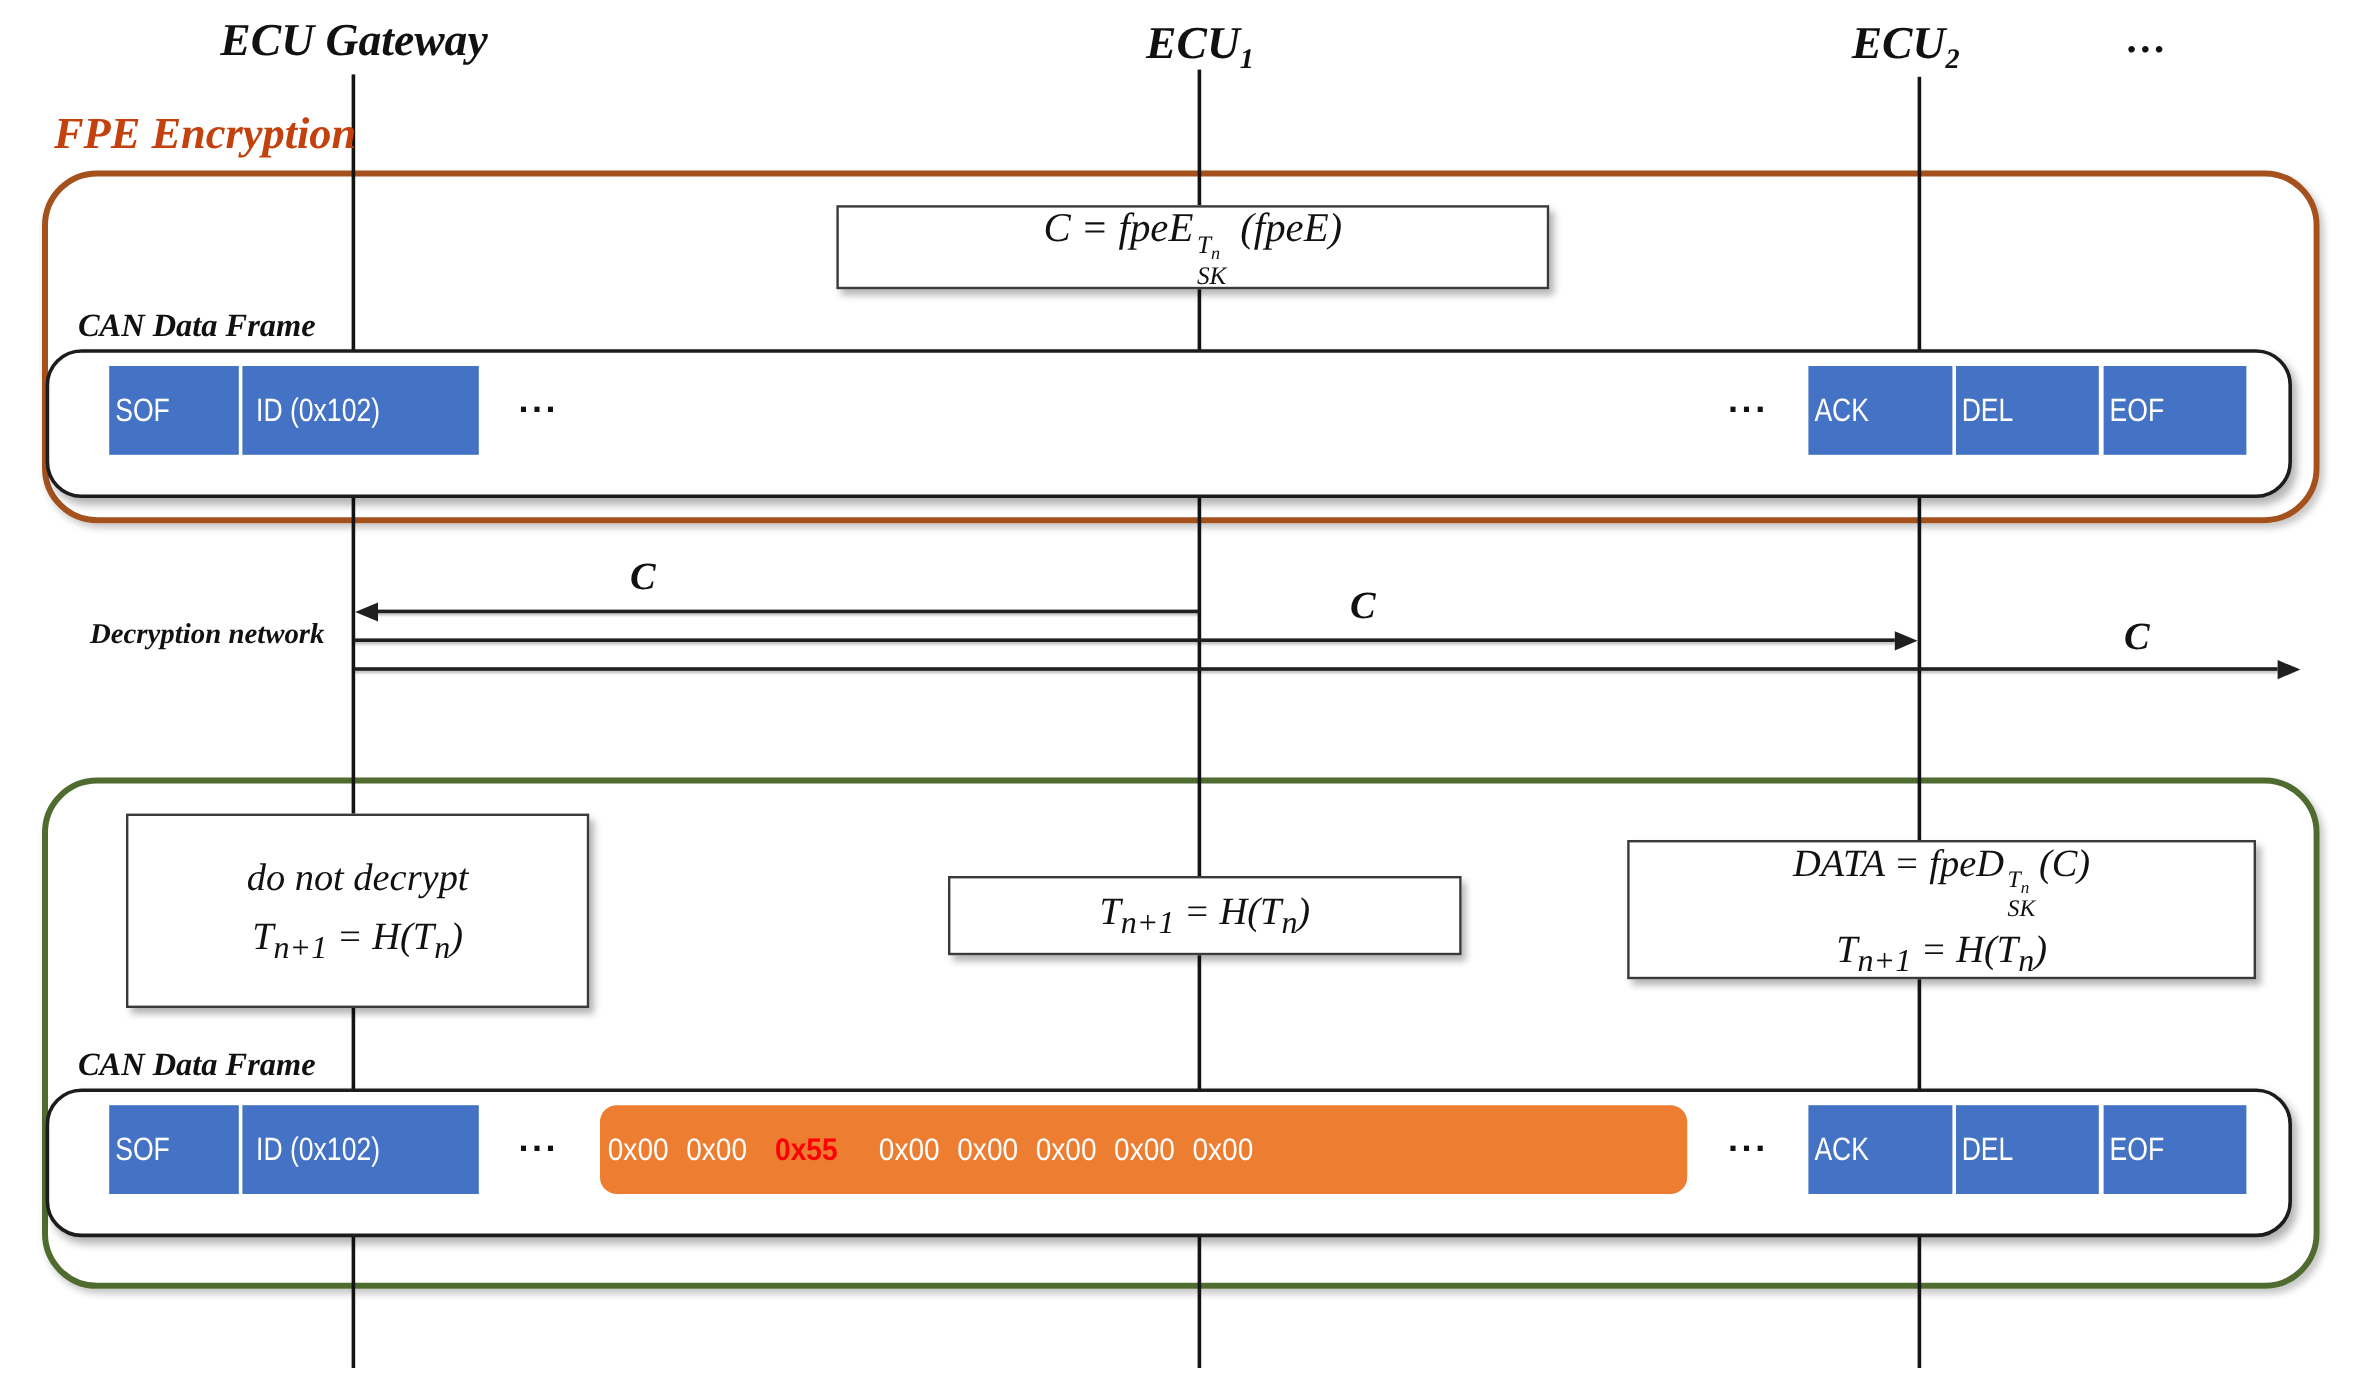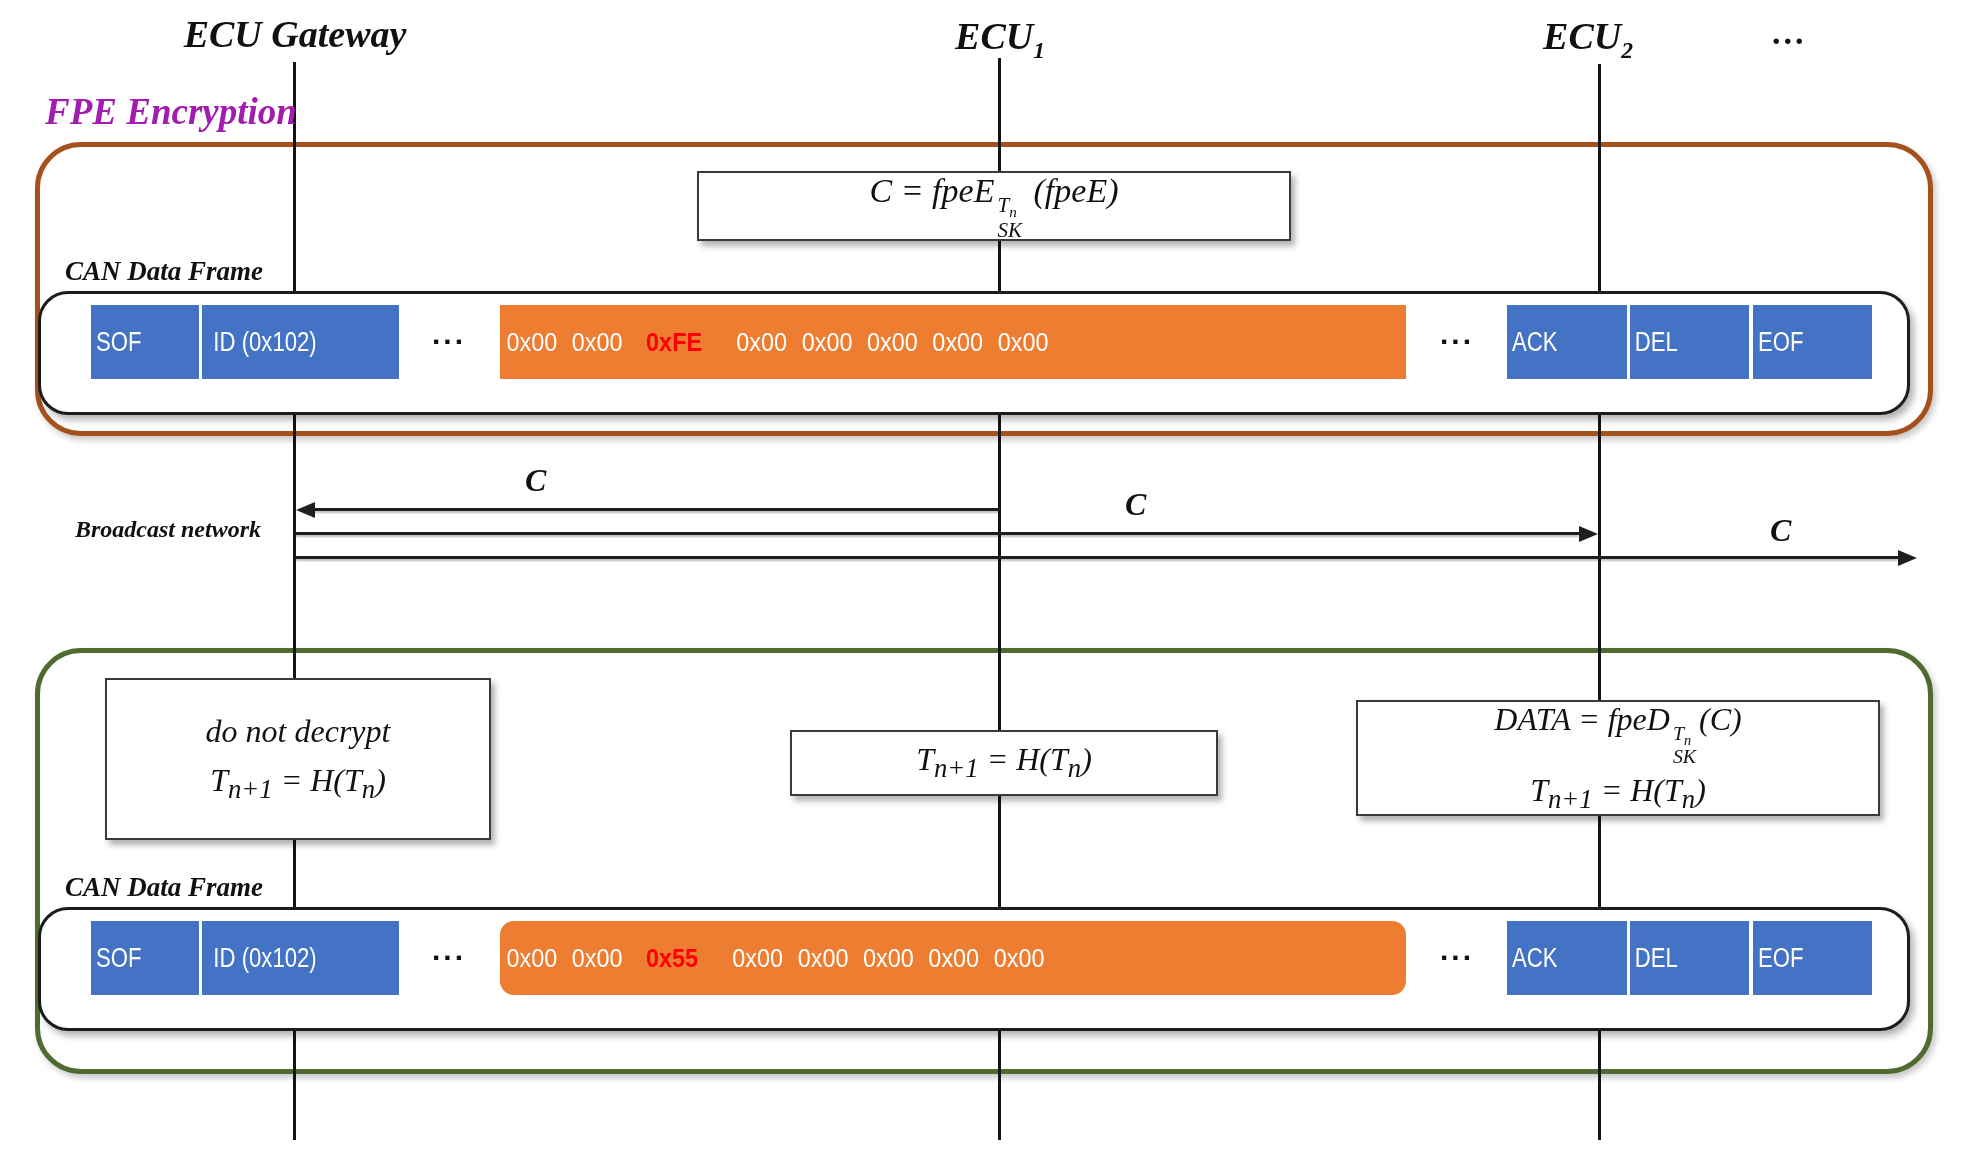--- a/index.html
+++ b/index.html
@@ -10,21 +10,21 @@
   .lifeline{position:absolute;width:3px;background:#141414;z-index:2;}
 
   
   .lf-header{position:absolute;transform:translateX(-50%);font-weight:bold;font-style:italic;
              font-size:38px;white-space:nowrap;z-index:2;text-align:right;}
   .lf-header sub{font-size:62%;}
   .top-dots{position:absolute;font-weight:bold;font-size:34px;letter-spacing:3px;z-index:2;}
 
   
   .section-label{position:absolute;font-weight:bold;font-style:italic;font-size:37px;white-space:nowrap;z-index:2;}
-  .enc-label{color:#a21caf;text-align:center;}
+  .enc-label{color:#c2410c;text-align:center;}
   .dec-label{color:#47682C;}
 
   
   .section-box{position:absolute;border-radius:46px;background:transparent;z-index:1;
                box-shadow:3px 4px 6px rgba(0,0,0,0.22);}
   .enc-box{border:5px solid #A4511E;}
   .dec-box{border:5px solid #4F6B2F;}
 
   
   .note-box{position:absolute;background:#fff;border:2px solid #3a3a3a;z-index:3;
@@ -94,38 +94,35 @@
   <div class="frame-outline" style="top:291px;">
     <div class="cell cell-blue" style="left:50px;width:108px;">
         <span class="cell-label">SOF</span>
       </div>
     <div class="cell cell-blue" style="left:161px;width:197px;">
         <span class="cell-label">ID (0x102)</span>
       </div>
     <div class="cell-dots" style="left:360px;width:96px;">
         <span class="dots-glyph">...</span>
       </div>
-    <div class="cell cell-orange" style="left:459px;width:906px;">
-      <div class="hex-row"><span class="hex">0x00 0x00</span><span class="hex hex-red">0xFE</span><span class="hex">0x00 0x00 0x00 0x00 0x00</span></div>
-    </div>
     <div class="cell-dots" style="left:1368px;width:96px;">
         <span class="dots-glyph">...</span>
       </div>
     <div class="cell cell-blue" style="left:1466px;width:120px;">
         <span class="cell-label">ACK</span>
       </div>
     <div class="cell cell-blue" style="left:1589px;width:119px;">
         <span class="cell-label">DEL</span>
       </div>
     <div class="cell cell-blue" style="left:1712px;width:119px;">
         <span class="cell-label">EOF</span>
       </div>
   </div>
 
-  <div class="bc-label" style="left:75px;top:516px;">Broadcast network</div>
+  <div class="bc-label" style="left:75px;top:516px;">Decryption network</div>
 
   <div class="c-label" style="left:525px;top:462px;">C</div>
   <div class="msg-line" style="left:312px;top:508px;width:688px;"></div>
   <div class="arrow-head head-left" style="left:296px;top:502px;"></div>
 
   <div class="c-label" style="left:1125px;top:486px;">C</div>
   <div class="msg-line" style="left:295px;top:532px;width:1284px;"></div>
   <div class="arrow-head head-right" style="left:1579px;top:526px;"></div>
 
   <div class="c-label" style="left:1770px;top:512px;">C</div>

